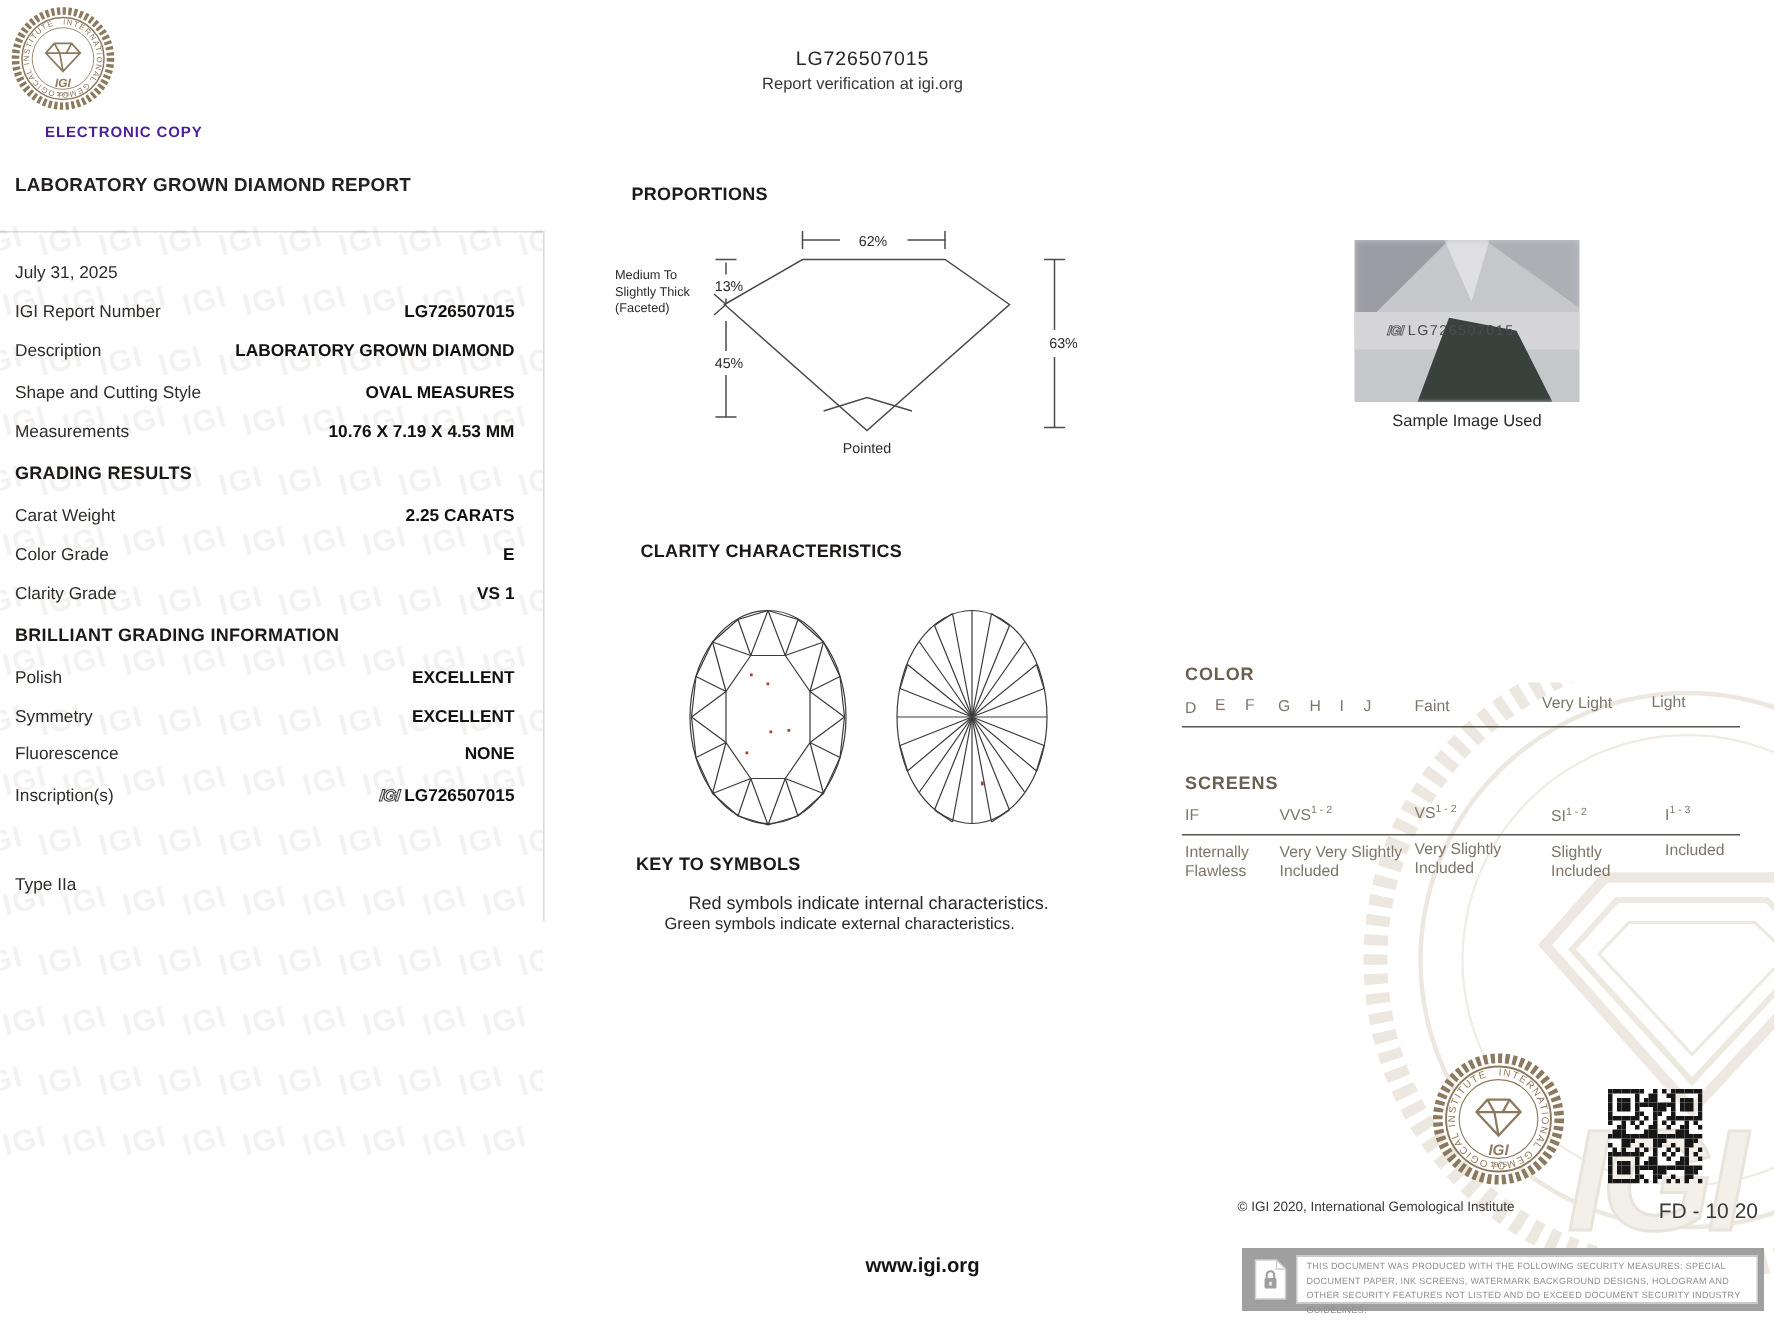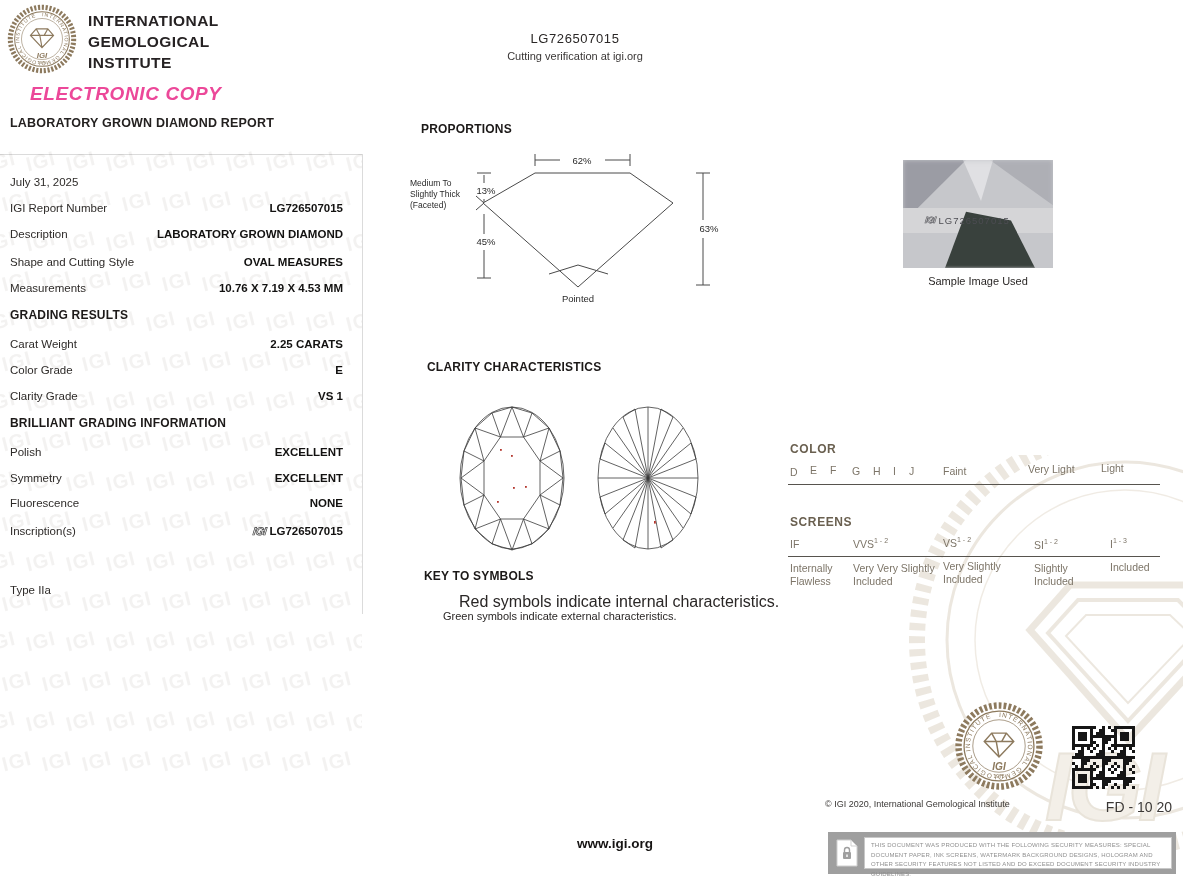--- a/index.html
+++ b/index.html
@@ -228,30 +228,25 @@
       <i style="left:322px;top:600px">IGI</i>
       <i style="left:362px;top:600px">IGI</i>
     </div>
 
   <div class="abs divline" style="left:0;top:154px;width:362px;height:1px;"></div>
   <div class="abs divline" style="left:362px;top:154px;width:1px;height:460px;"></div>
 
   <svg class="abs" style="left:6px;top:3px" width="72" height="72" viewBox="0 0 100 100">
     <use href="#igi-seal"></use>
   </svg>
-  <div class="abs" style="left:88px;top:10px">
-    <div class="brand-line">INTERNATIONAL</div>
-    <div class="brand-line">GEMOLOGICAL</div>
-    <div class="brand-line">INSTITUTE</div>
-  </div>
-  <div class="abs" style="left:30px;top:83px;font-size:19px;font-weight:bold;letter-spacing:.6px;color:#ec4899;font-style:italic;">ELECTRONIC COPY</div>
+  <div class="abs" style="left:30px;top:83px;font-size:10px;font-weight:bold;letter-spacing:.6px;color:#4c1d95;">ELECTRONIC COPY</div>
   <div class="abs" style="left:10px;top:116px;font-size:12.5px;font-weight:bold;letter-spacing:.2px;">LABORATORY GROWN DIAMOND REPORT</div>
 
   <div class="abs centered" style="left:400px;top:31px;width:350px;font-size:13px;letter-spacing:.6px;color:#2a2726;">LG726507015</div>
-  <div class="abs centered" style="left:400px;top:50px;width:350px;font-size:11px;color:#3a3736;">Cutting verification at igi.org</div>
+  <div class="abs centered" style="left:400px;top:50px;width:350px;font-size:11px;color:#3a3736;">Report verification at igi.org</div>
 
   <div class="abs lbl" style="left:10px;top:176px;">July 31, 2025</div>
 
   <div class="row" style="top:202px">
       <span class="lbl">IGI Report Number</span>
       <span class="val">LG726507015</span>
     </div>
   <div class="row" style="top:228px">
       <span class="lbl">Description</span>
       <span class="val">LABORATORY GROWN DIAMOND</span>
@@ -354,21 +349,21 @@
       <rect x="50" y="51" width="1.8" height="1.8"></rect>
       <rect x="61" y="57" width="1.8" height="1.8"></rect>
       <rect x="63" y="89" width="1.8" height="1.8"></rect>
       <rect x="75" y="88" width="1.8" height="1.8"></rect>
       <rect x="47" y="103" width="1.8" height="1.8"></rect>
       <rect x="204" y="123" width="1.8" height="2.6"></rect>
     </g>
   </svg>
 
   <div class="abs h" style="left:424px;top:569px">KEY TO SYMBOLS</div>
-  <div class="abs" style="left:443px;top:595px;font-size:16px;line-height:14px;color:#2a2726;padding-left:16px;">Red symbols indicate internal characteristics.</div>
+  <div class="abs" style="left:443px;top:595px;font-size:12px;line-height:14px;color:#2a2726;padding-left:16px;">Red symbols indicate internal characteristics.</div>
   <div class="abs" style="left:443px;top:609px;font-size:11px;line-height:14px;color:#2a2726;text-align:center;">Green symbols indicate external characteristics.</div>
 
   <div class="abs photo" style="left:903px;top:160px;width:150px;height:108px;">
     <div style="clip-path:polygon(0 0,42% 0,0 58%);background:#9b9ca4;filter:blur(2px);"></div>
     <div style="clip-path:polygon(58% 0,100% 0,100% 42%);background:#aeafb5;filter:blur(2px);"></div>
     <div style="clip-path:polygon(40% 0,60% 0,52% 38%);background:#e0e0e3;filter:blur(3px);"></div>
     <div style="top:44%;height:24%;bottom:auto;background:#d5d5d7;"></div>
     <div style="clip-path:polygon(28% 100%,42% 48%,72% 56%,88% 100%);background:#39413d;filter:blur(1.5px);"></div>
     <div style="top:46%;height:20%;bottom:auto;background:none;display:flex;align-items:center;padding-left:22px;">
       <span class="igi-glyph" style="-webkit-text-stroke:.6px #55555a;font-size:9px;">IGI</span>

